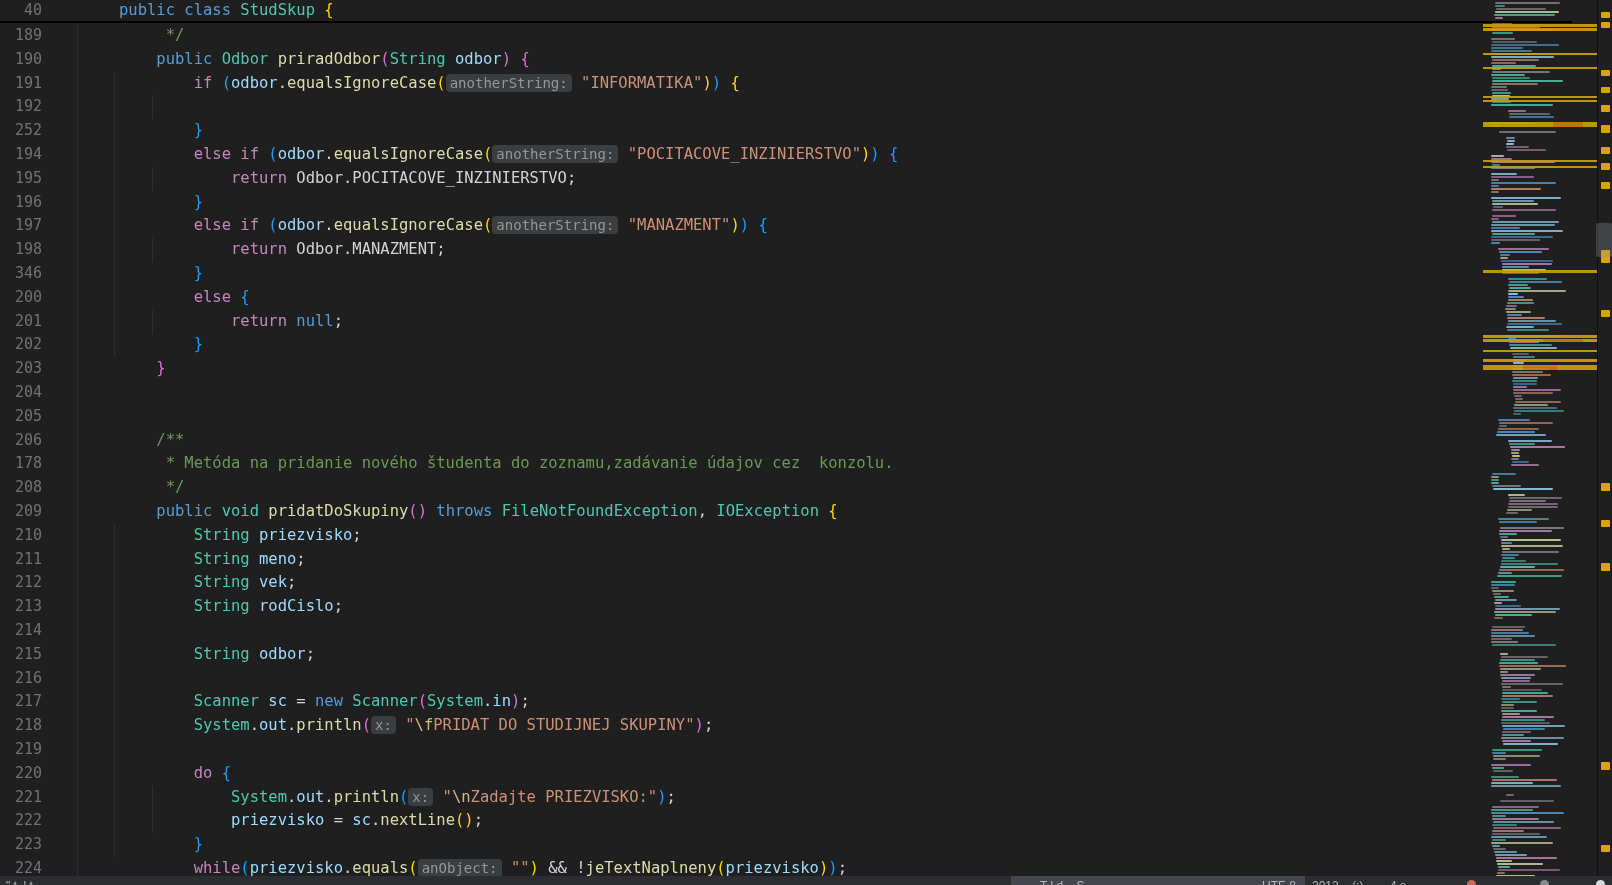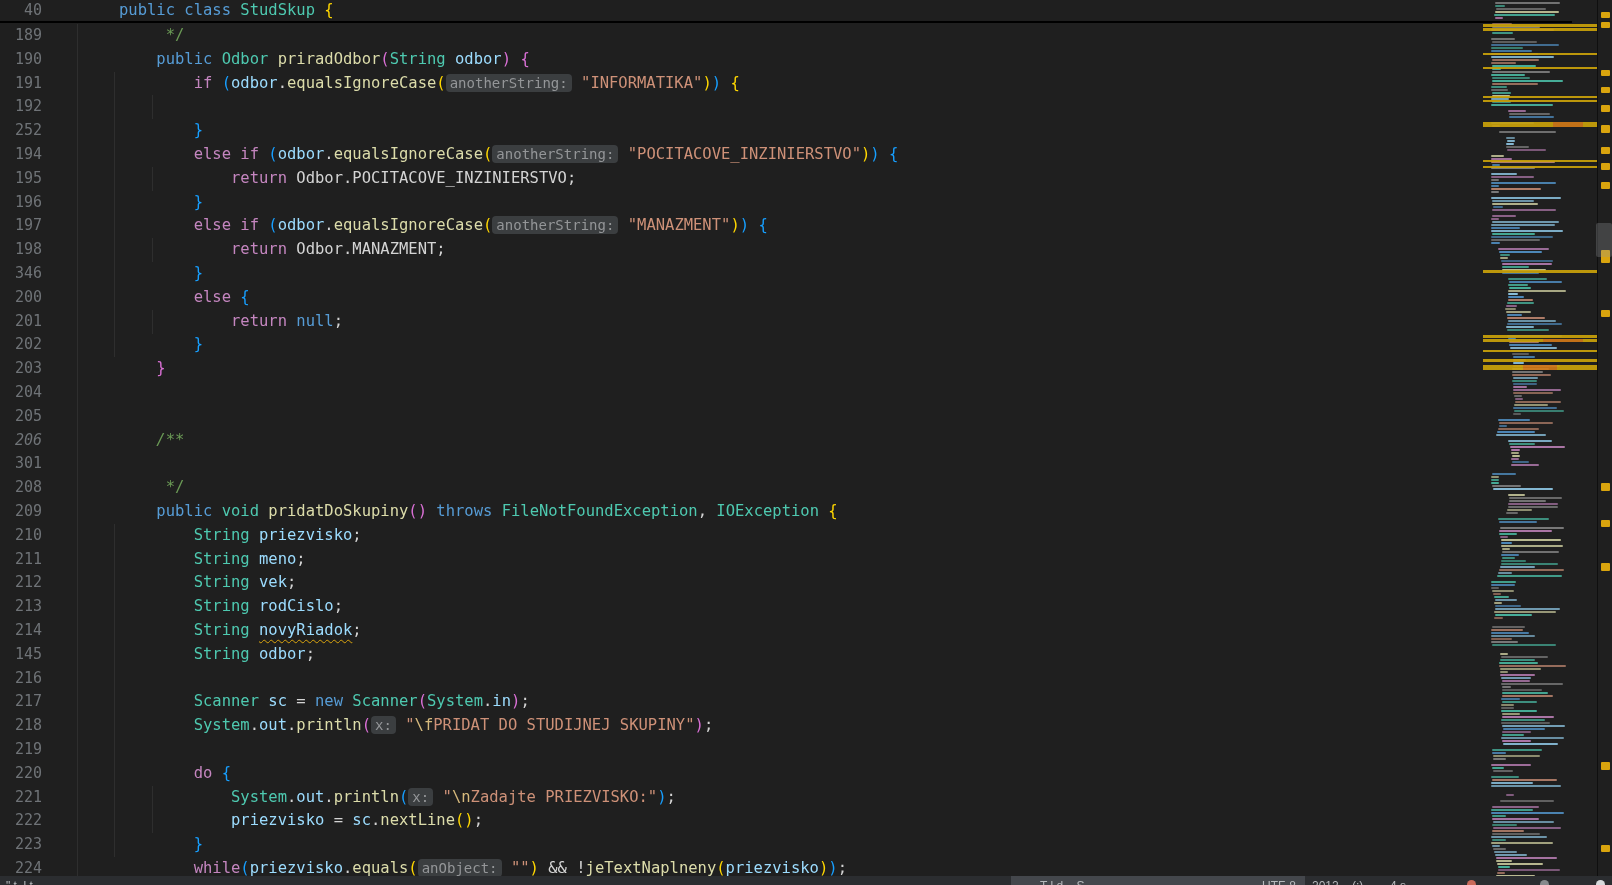--- a/index.html
+++ b/index.html
@@ -62,30 +62,30 @@
       <div class="line" style="top: 190.6px;"><span class="gut">196</span><span class="code"><span class="tk c-p">        </span><span class="tk c-b3">}</span></span></div>
       <div class="line" style="top: 214.4px;"><span class="gut">197</span><span class="code"><span class="tk c-p">        </span><span class="tk c-c">else</span><span class="tk c-p"> </span><span class="tk c-c">if</span><span class="tk c-p"> </span><span class="tk c-b3">(</span><span class="tk c-v">odbor</span><span class="tk c-p">.</span><span class="tk c-f">equalsIgnoreCase</span><span class="tk c-b1">(</span><span class="chip">anotherString:</span><span class="tk c-p"> </span><span class="tk c-s">"MANAZMENT"</span><span class="tk c-b1">)</span><span class="tk c-b3">)</span><span class="tk c-p"> </span><span class="tk c-b3">{</span></span></div>
       <div class="line" style="top: 238.2px;"><span class="gut">198</span><span class="code"><span class="tk c-p">            </span><span class="tk c-c">return</span><span class="tk c-p"> Odbor.MANAZMENT;</span></span></div>
       <div class="line" style="top: 262px;"><span class="gut">346</span><span class="code"><span class="tk c-p">        </span><span class="tk c-b3">}</span></span></div>
       <div class="line" style="top: 285.8px;"><span class="gut">200</span><span class="code"><span class="tk c-p">        </span><span class="tk c-c">else</span><span class="tk c-p"> </span><span class="tk c-b3">{</span></span></div>
       <div class="line" style="top: 309.6px;"><span class="gut">201</span><span class="code"><span class="tk c-p">            </span><span class="tk c-c">return</span><span class="tk c-p"> </span><span class="tk c-k">null</span><span class="tk c-p">;</span></span></div>
       <div class="line" style="top: 333.4px;"><span class="gut">202</span><span class="code"><span class="tk c-p">        </span><span class="tk c-b3">}</span></span></div>
       <div class="line" style="top: 357.2px;"><span class="gut">203</span><span class="code"><span class="tk c-p">    </span><span class="tk c-b2">}</span></span></div>
       <div class="line" style="top: 381px;"><span class="gut">204</span><span class="code"></span></div>
       <div class="line" style="top: 404.8px;"><span class="gut">205</span><span class="code"></span></div>
-      <div class="line" style="top: 428.6px; font-style: italic;"><span class="gut">206</span><span class="code"><span class="tk c-m">    /**</span></span></div>
-      <div class="line" style="top: 452.4px;"><span class="gut">301</span></div>
+      <div class="line" style="top: 428.6px;"><span class="gut">206</span><span class="code"><span class="tk c-m">    /**</span></span></div>
+      <div class="line" style="top: 452.4px;"><span class="gut">178</span><span class="code"><span class="tk c-m">     * Metóda na pridanie nového študenta do zoznamu,zadávanie údajov cez  konzolu.</span></span></div>
       <div class="line" style="top: 476.2px;"><span class="gut">208</span><span class="code"><span class="tk c-m">     */</span></span></div>
       <div class="line" style="top: 500px;"><span class="gut">209</span><span class="code"><span class="tk c-p">    </span><span class="tk c-k">public</span><span class="tk c-p"> </span><span class="tk c-t">void</span><span class="tk c-p"> </span><span class="tk c-f">pridatDoSkupiny</span><span class="tk c-b2">(</span><span class="tk c-b2">)</span><span class="tk c-p"> </span><span class="tk c-k">throws</span><span class="tk c-p"> </span><span class="tk c-t">FileNotFoundException</span><span class="tk c-p">, </span><span class="tk c-t">IOException</span><span class="tk c-p"> </span><span class="tk c-b1">{</span></span></div>
       <div class="line" style="top: 523.8px;"><span class="gut">210</span><span class="code"><span class="tk c-p">        </span><span class="tk c-t">String</span><span class="tk c-p"> </span><span class="tk c-v">priezvisko</span><span class="tk c-p">;</span></span></div>
       <div class="line" style="top: 547.6px;"><span class="gut">211</span><span class="code"><span class="tk c-p">        </span><span class="tk c-t">String</span><span class="tk c-p"> </span><span class="tk c-v">meno</span><span class="tk c-p">;</span></span></div>
       <div class="line" style="top: 571.4px;"><span class="gut">212</span><span class="code"><span class="tk c-p">        </span><span class="tk c-t">String</span><span class="tk c-p"> </span><span class="tk c-v">vek</span><span class="tk c-p">;</span></span></div>
       <div class="line" style="top: 595.2px;"><span class="gut">213</span><span class="code"><span class="tk c-p">        </span><span class="tk c-t">String</span><span class="tk c-p"> </span><span class="tk c-v">rodCislo</span><span class="tk c-p">;</span></span></div>
-      <div class="line" style="top: 619px;"><span class="gut">214</span><span class="code"><span class="tk c-p">        </span><span class="tk c-t">String</span><span class="tk c-p"> </span><span class="tk c-v wavy">novyRiadok</span><span class="tk c-p">;</span></span></div>
-      <div class="line" style="top: 642.8px;"><span class="gut">145</span><span class="code"><span class="tk c-p">        </span><span class="tk c-t">String</span><span class="tk c-p"> </span><span class="tk c-v">odbor</span><span class="tk c-p">;</span></span></div>
+      <div class="line" style="top: 619px;"><span class="gut">214</span></div>
+      <div class="line" style="top: 642.8px;"><span class="gut">215</span><span class="code"><span class="tk c-p">        </span><span class="tk c-t">String</span><span class="tk c-p"> </span><span class="tk c-v">odbor</span><span class="tk c-p">;</span></span></div>
       <div class="line" style="top: 666.6px;"><span class="gut">216</span><span class="code"></span></div>
       <div class="line" style="top: 690.4px;"><span class="gut">217</span><span class="code"><span class="tk c-p">        </span><span class="tk c-t">Scanner</span><span class="tk c-p"> </span><span class="tk c-v">sc</span><span class="tk c-p"> = </span><span class="tk c-k">new</span><span class="tk c-p"> </span><span class="tk c-t">Scanner</span><span class="tk c-b2">(</span><span class="tk c-t">System</span><span class="tk c-p">.</span><span class="tk c-v">in</span><span class="tk c-b2">)</span><span class="tk c-p">;</span></span></div>
       <div class="line" style="top: 714.2px;"><span class="gut">218</span><span class="code"><span class="tk c-p">        </span><span class="tk c-t">System</span><span class="tk c-p">.</span><span class="tk c-v">out</span><span class="tk c-p">.</span><span class="tk c-f">println</span><span class="tk c-b2">(</span><span class="chip">x:</span><span class="tk c-p"> </span><span class="tk c-s">"</span><span class="tk c-e">\f</span><span class="tk c-s">PRIDAT DO STUDIJNEJ SKUPINY"</span><span class="tk c-b2">)</span><span class="tk c-p">;</span></span></div>
       <div class="line" style="top: 738px;"><span class="gut">219</span><span class="code"></span></div>
       <div class="line" style="top: 761.8px;"><span class="gut">220</span><span class="code"><span class="tk c-p">        </span><span class="tk c-c">do</span><span class="tk c-p"> </span><span class="tk c-b3">{</span></span></div>
       <div class="line" style="top: 785.6px;"><span class="gut">221</span><span class="code"><span class="tk c-p">            </span><span class="tk c-t">System</span><span class="tk c-p">.</span><span class="tk c-v">out</span><span class="tk c-p">.</span><span class="tk c-f">println</span><span class="tk c-b3">(</span><span class="chip">x:</span><span class="tk c-p"> </span><span class="tk c-s">"</span><span class="tk c-e">\n</span><span class="tk c-s">Zadajte PRIEZVISKO:"</span><span class="tk c-b3">)</span><span class="tk c-p">;</span></span></div>
       <div class="line" style="top: 809.4px;"><span class="gut">222</span><span class="code"><span class="tk c-p">            </span><span class="tk c-v">priezvisko</span><span class="tk c-p"> = </span><span class="tk c-v">sc</span><span class="tk c-p">.</span><span class="tk c-f">nextLine</span><span class="tk c-b1">(</span><span class="tk c-b1">)</span><span class="tk c-p">;</span></span></div>
       <div class="line" style="top: 833.2px;"><span class="gut">223</span><span class="code"><span class="tk c-p">        </span><span class="tk c-b3">}</span></span></div>
       <div class="line" style="top: 857px;"><span class="gut">224</span><span class="code"><span class="tk c-p">        </span><span class="tk c-c">while</span><span class="tk c-b3">(</span><span class="tk c-v">priezvisko</span><span class="tk c-p">.</span><span class="tk c-f">equals</span><span class="tk c-b1">(</span><span class="chip">anObject:</span><span class="tk c-p"> </span><span class="tk c-s">""</span><span class="tk c-b1">)</span><span class="tk c-p"> </span><span class="tk c-p">&amp;&amp;</span><span class="tk c-p"> </span><span class="tk c-p">!</span><span class="tk c-f wavy">jeTextNaplneny</span><span class="tk c-b1">(</span><span class="tk c-v">priezvisko</span><span class="tk c-b1">)</span><span class="tk c-b3">)</span><span class="tk c-p">;</span></span></div>
     </div>

